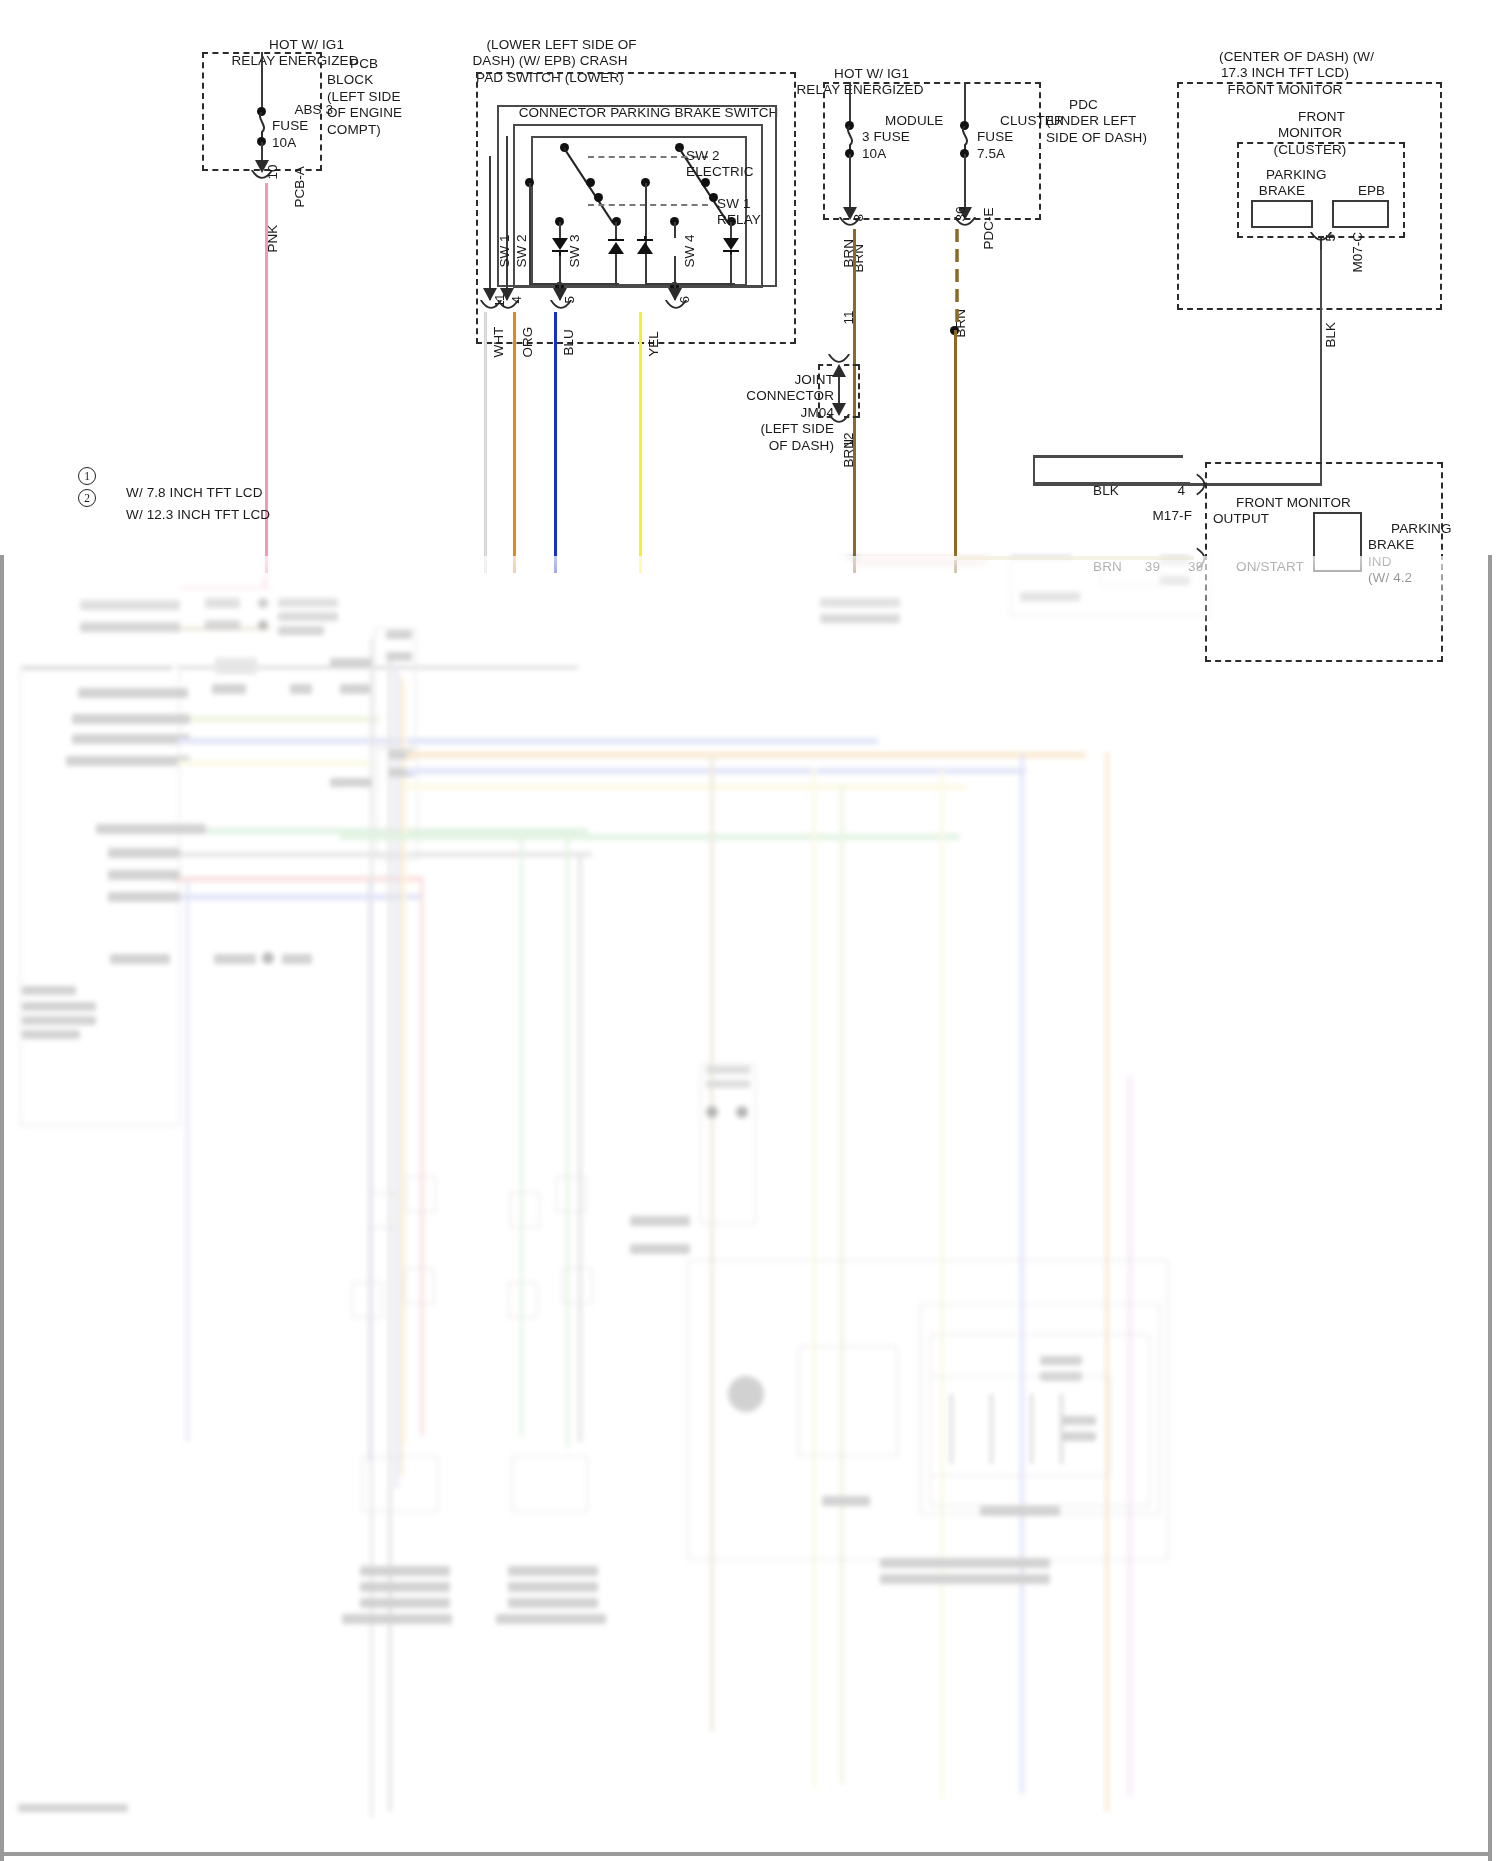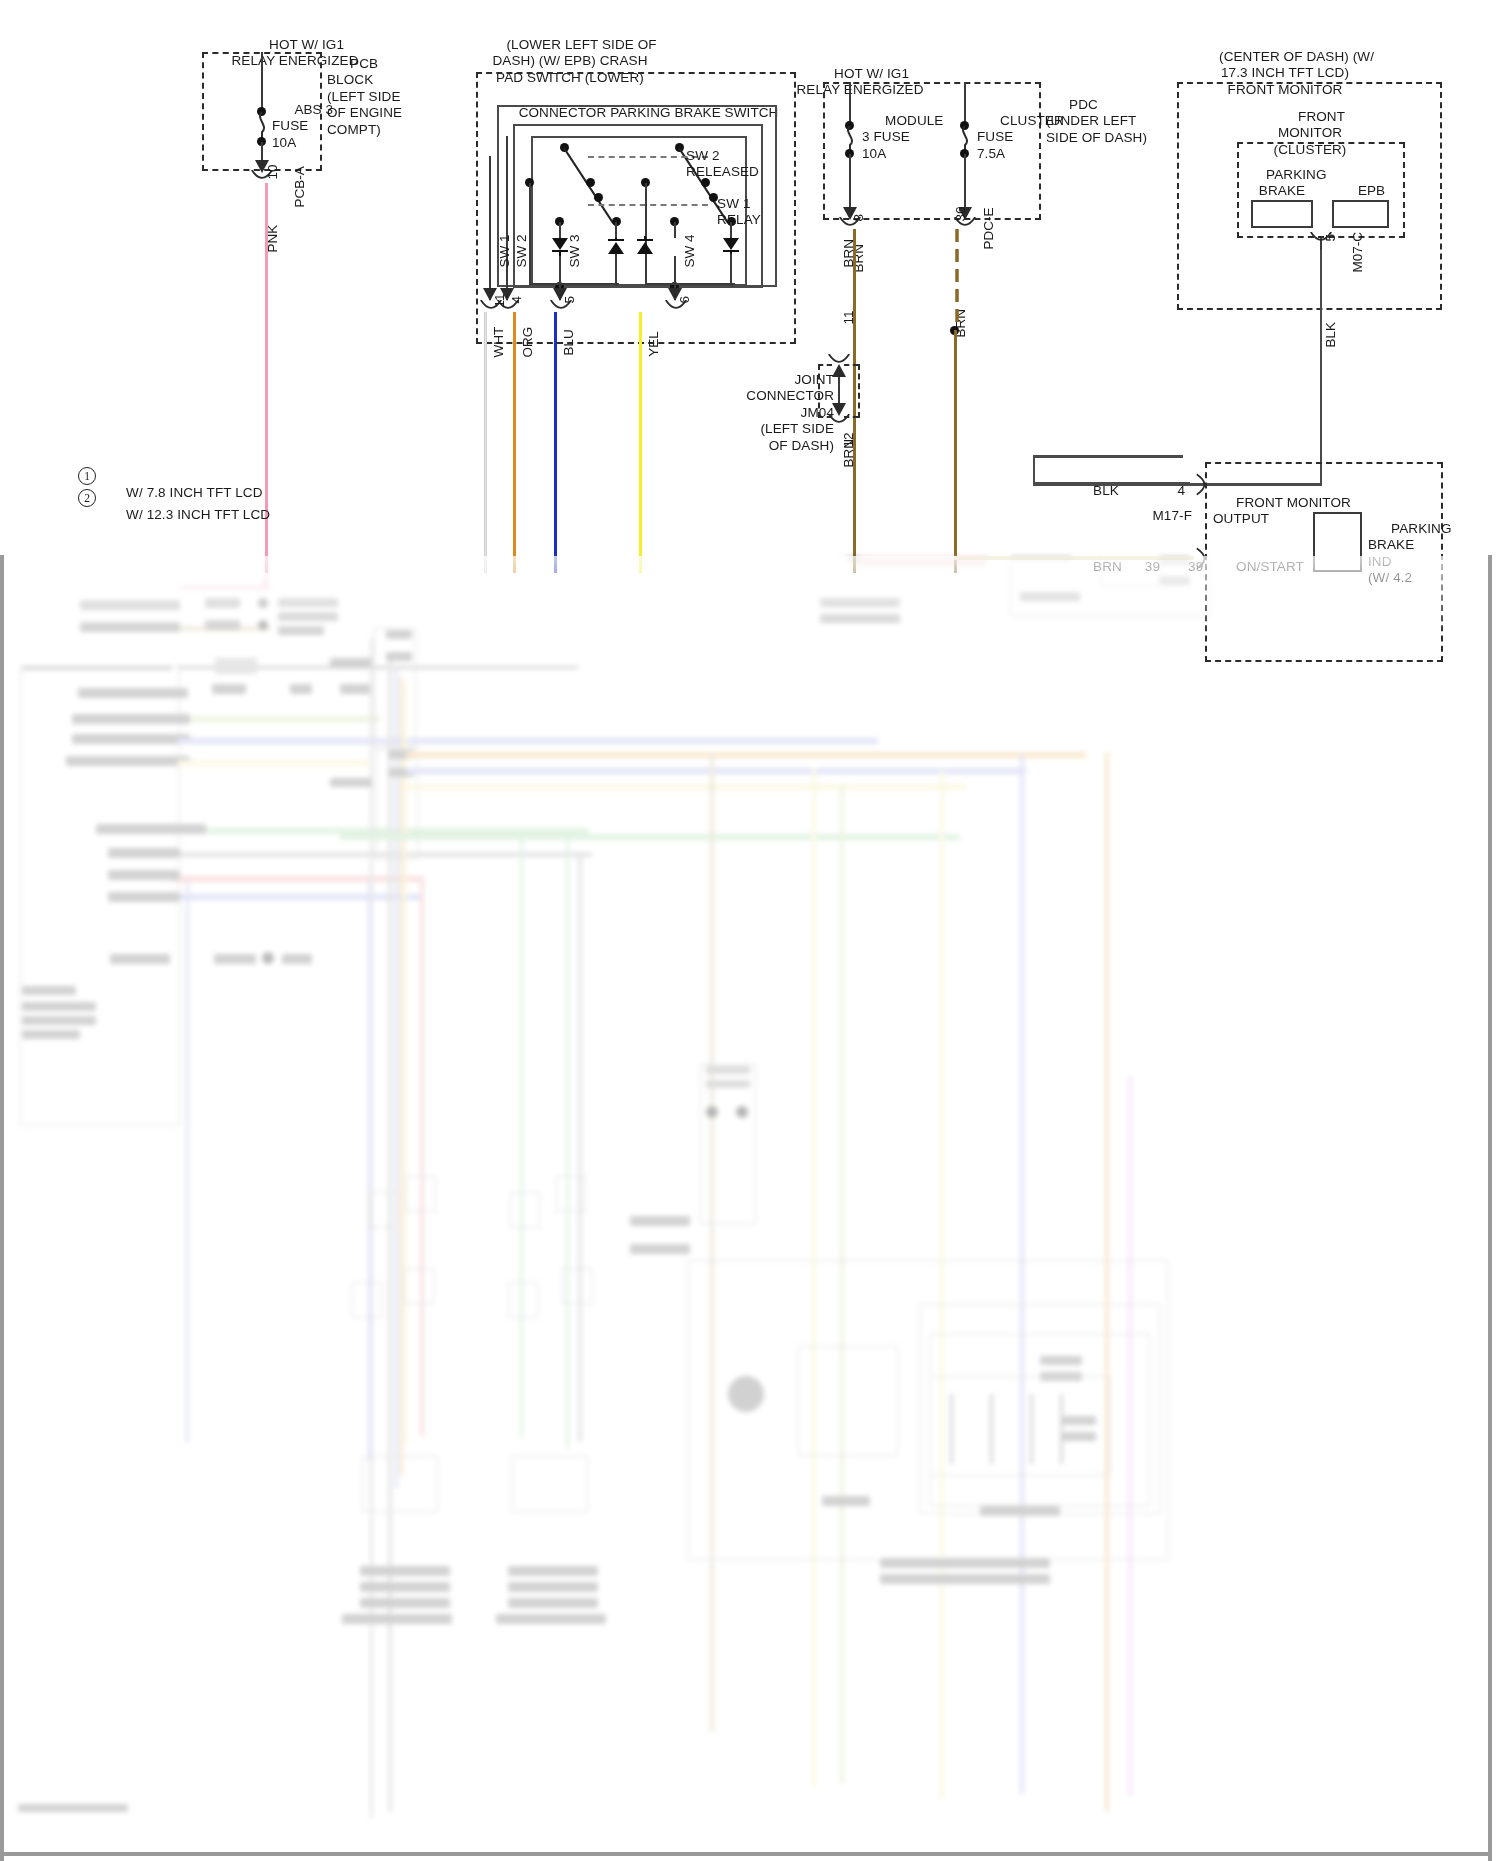--- a/index.html
+++ b/index.html
@@ -160,21 +160,21 @@
     </div>
     <div class="vlbl" style="left:252px; top:275px;">
       <span>PNK</span>
     </div>
 
     <div class="cw" style="left:265px; top:183px; height:390px; background:#f39ab4;"></div>
   </div>
 
   <div>
 
-    <div class="lbl c" style="left:440px; top:20px; width:260px;">
+    <div class="lbl c" style="left:420px; top:20px; width:260px;">
       <span>(LOWER LEFT SIDE OF
 DASH) (W/ EPB) CRASH
 PAD SWITCH (LOWER)</span>
     </div>
 
     <div class="dash-box" style="left:476px; top:72px; width:320px; height:272px;"></div>
 
     <div class="lbl c" style="left:487px; top:88px; width:300px;">
       <span>CONNECTOR PARKING BRAKE SWITCH</span>
     </div>
@@ -199,21 +199,21 @@
     <div class="dot" style="left:709px; top:193px;"></div>
     <div class="dot" style="left:727px; top:217px;"></div>
 
     <div class="dash-t" style="left:588px; top:156px; width:120px; border-top-color:#777;"></div>
     <div class="dash-t" style="left:588px; top:204px; width:120px; border-top-color:#777;"></div>
 
     <div class="lbl" style="left:663px; top:131px;">
       <span>SW 2</span>
     </div>
     <div class="lbl" style="left:663px; top:147px;">
-      <span>RELEASED</span>
+      <span>ELECTRIC</span>
     </div>
     <div class="lbl" style="left:694px; top:179px;">
       <span>SW 1</span>
     </div>
     <div class="lbl" style="left:694px; top:195px;">
       <span>RELAY</span>
     </div>
 
     <div class="dot" style="left:525px; top:178px;"></div>
     <div class="wire wv" style="left:529px; top:183px; height:100px;"></div>

